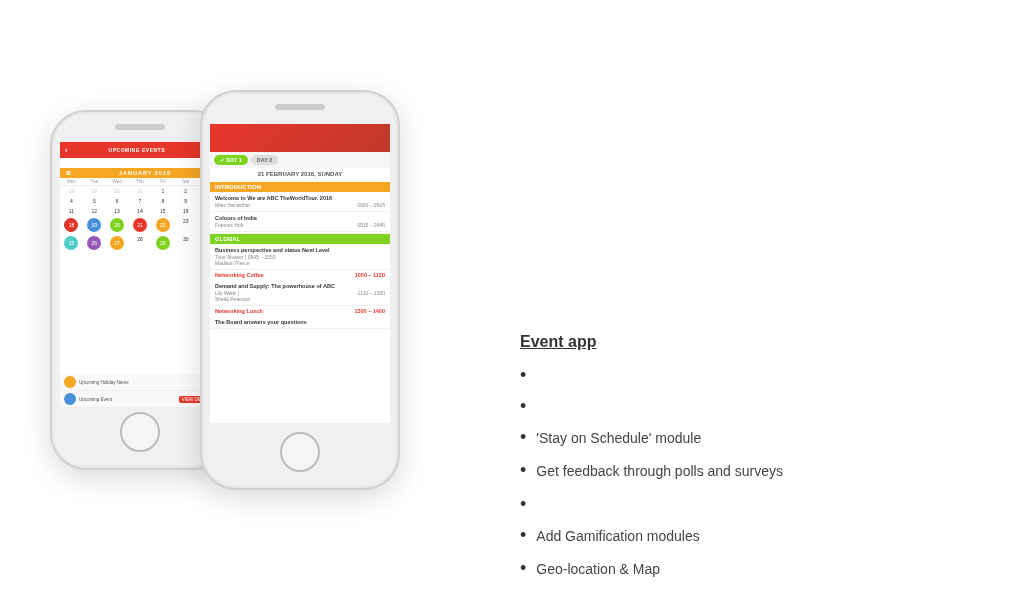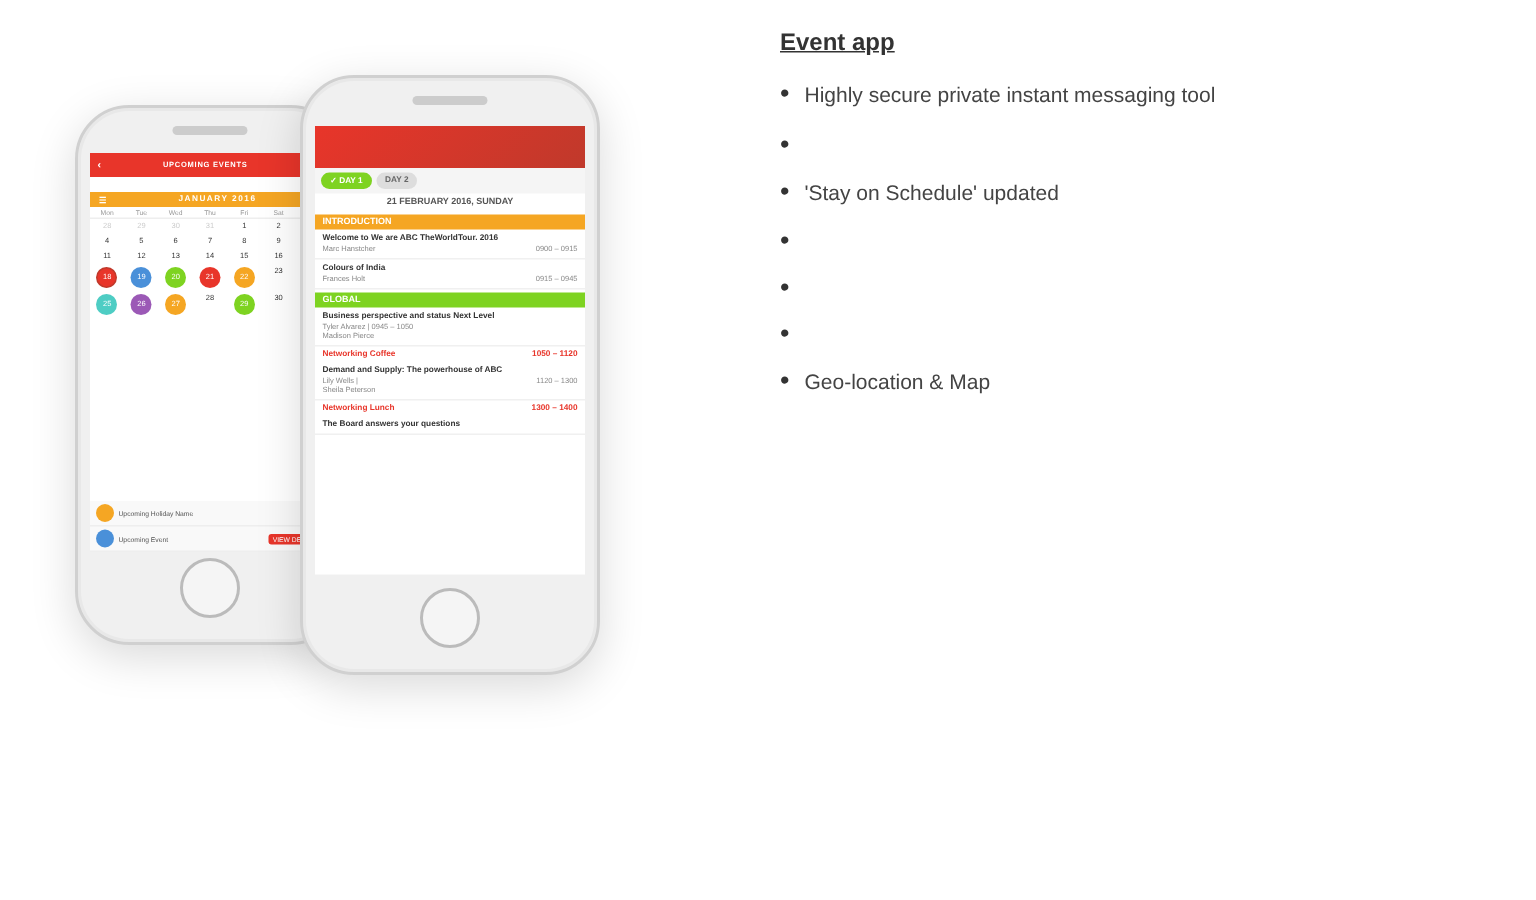--- a/index.html
+++ b/index.html
@@ -10,21 +10,21 @@
       font-family: 'Helvetica Neue', Arial, sans-serif;
       overflow: hidden;
       display: flex;
       align-items: center;
       justify-content: center;
     }
     .container {
       display: flex;
       width: 1024px;
       height: 600px;
-      align-items: flex-start;
+      align-items: flex-end;
       justify-content: center;
       padding: 20px 40px;
       gap: 40px;
     }
     .phones-section {
       display: flex;
       align-items: center;
       position: relative;
       width: 420px;
       height: 520px;
@@ -475,37 +475,38 @@
       </div>
     </div>
 
   </div>
 
   <div class="info-section">
     <div class="info-title">Event app</div>
     <ul class="info-list">
       <li>
         <span class="bullet">•</span>
-        <span>Highly secure private instant messaging tool</span>
-      </li>
-      <li>
-        <span class="bullet">•</span>
-      </li>
-      <li>
-        <span class="bullet">•</span>
-        <span>'Stay on Schedule' updated</span>
-      </li>
-      <li>
-        <span class="bullet">•</span>
-      </li>
-      <li>
-        <span class="bullet">•</span>
-      </li>
-      <li>
-        <span class="bullet">•</span>
+      </li>
+      <li>
+        <span class="bullet">•</span>
+      </li>
+      <li>
+        <span class="bullet">•</span>
+        <span>'Stay on Schedule' module</span>
+      </li>
+      <li>
+        <span class="bullet">•</span>
+        <span>Get feedback through polls and surveys</span>
+      </li>
+      <li>
+        <span class="bullet">•</span>
+      </li>
+      <li>
+        <span class="bullet">•</span>
+        <span>Add Gamification modules</span>
       </li>
       <li>
         <span class="bullet">•</span>
         <span>Geo-location &amp; Map</span>
       </li>
     </ul>
   </div>
 
 </div>
 

